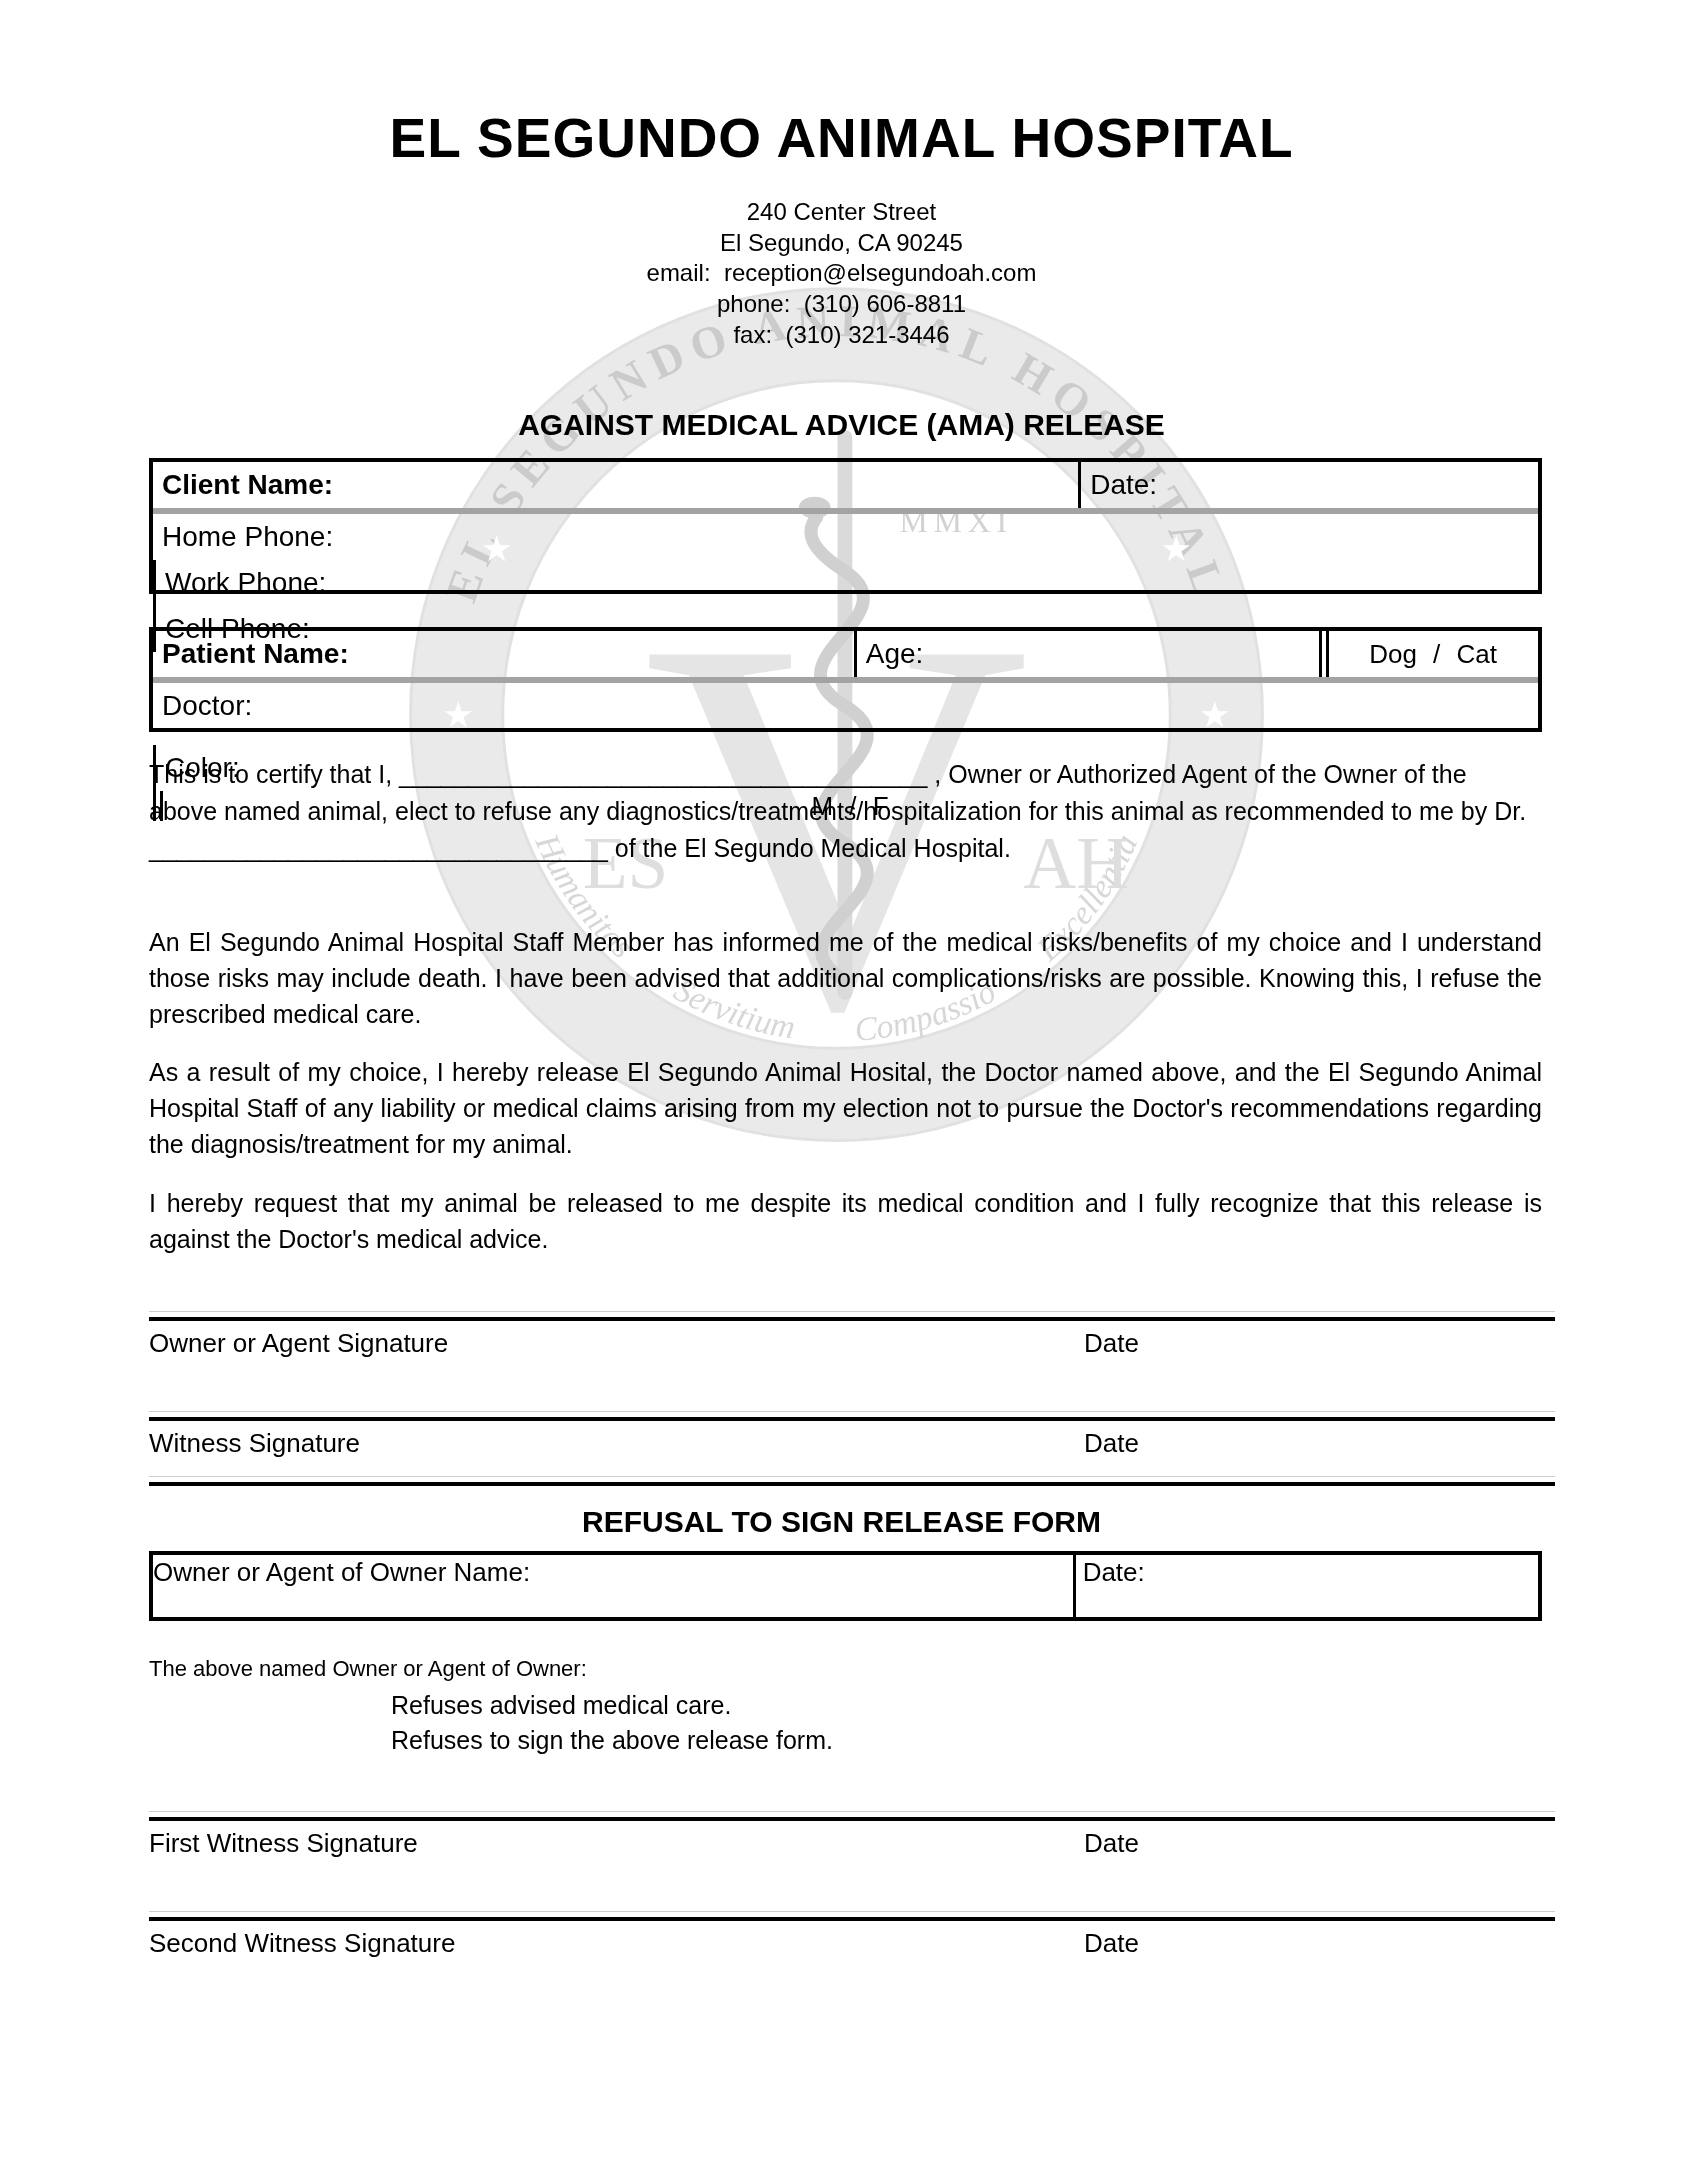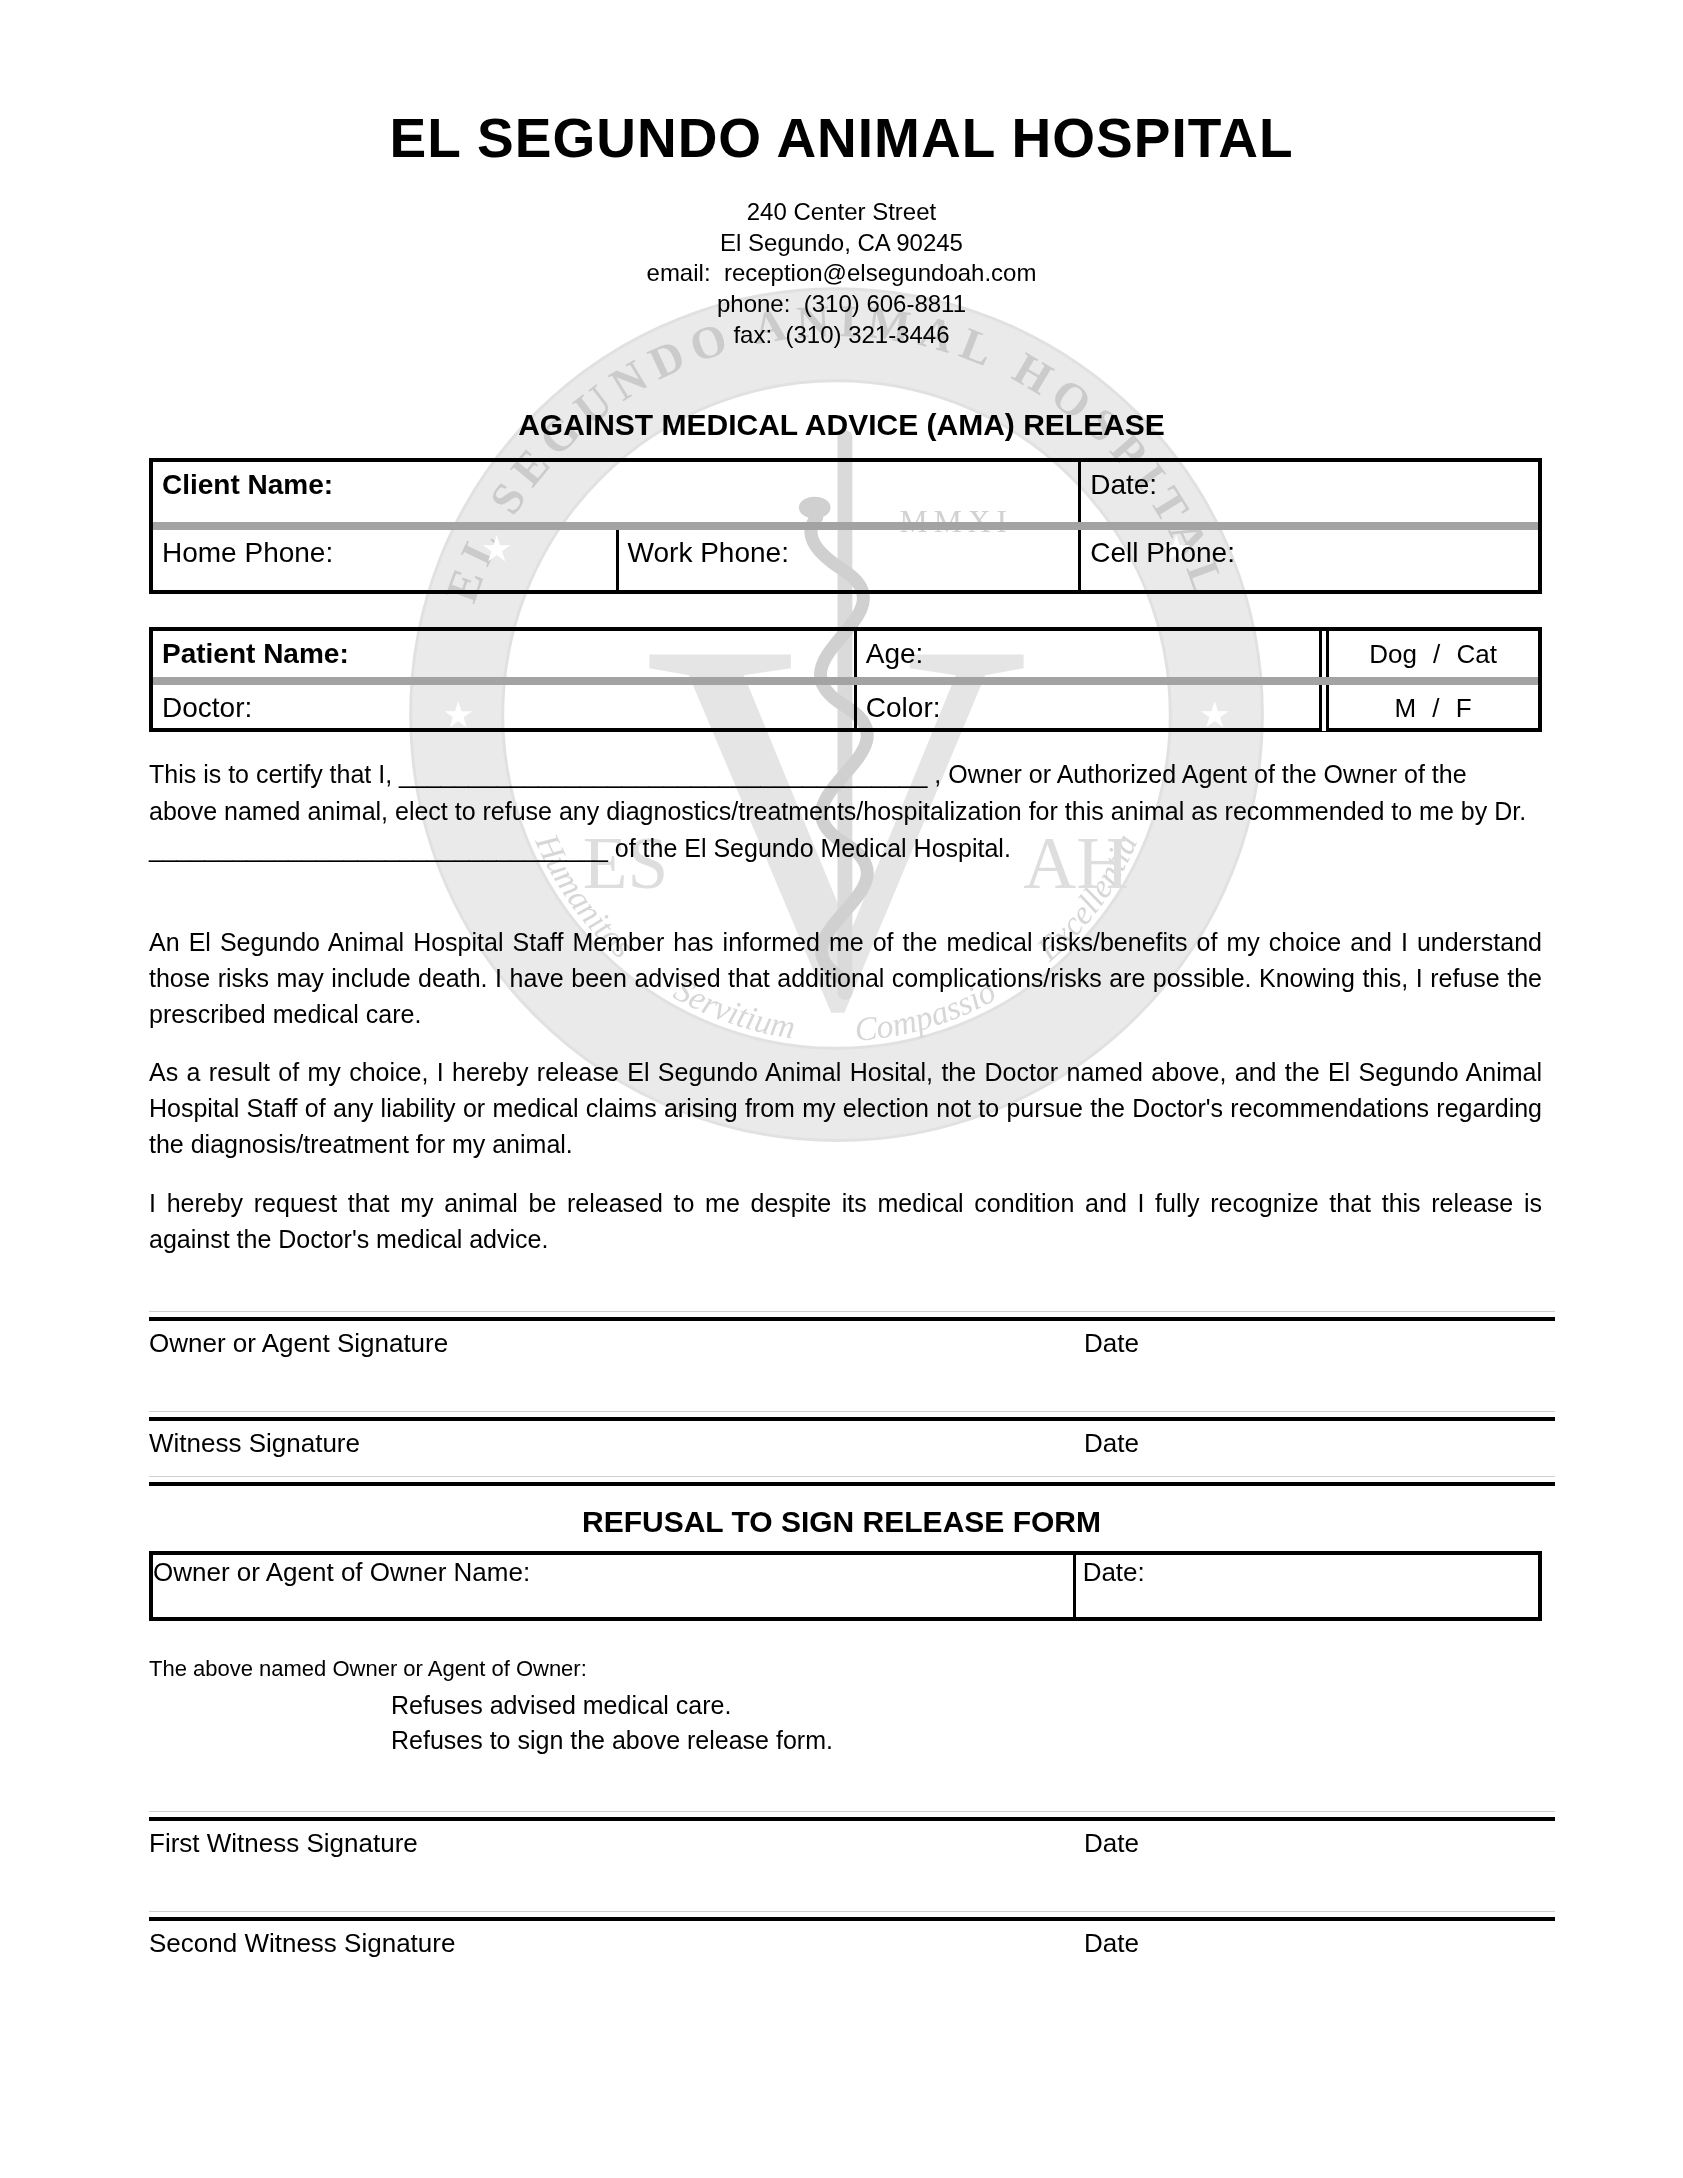--- a/index.html
+++ b/index.html
@@ -7,21 +7,21 @@
         font-family:"Liberation Sans",sans-serif;color:#000;}
   .watermark{position:absolute;left:371px;top:252px;z-index:0;}
   .content{position:absolute;left:0;top:0;width:1683px;height:2178px;z-index:1;}
   .doc-title{position:absolute;left:0;top:111px;width:1683px;text-align:center;
              font-size:55px;font-weight:bold;letter-spacing:1px;line-height:55px;}
   .addr{position:absolute;left:0;width:1683px;text-align:center;font-size:24px;line-height:31px;white-space:pre;}
   .section-title{position:absolute;left:0;width:1683px;text-align:center;font-size:30px;font-weight:bold;line-height:34px;}
   .ftable{position:absolute;left:149px;width:1393px;border:4px solid #000;box-sizing:border-box;
           display:flex;flex-direction:column;background:transparent;}
   .frow{display:flex;flex:1 1 0;}
-  .frow + .frow{border-top:8px solid #a3a3a3;}
+  .frow + .frow{border-top:6px solid #a3a3a3;flex-direction:column;}
   .fcell{box-sizing:border-box;padding:8px 9px;font-size:28px;line-height:30px;}
   .fcell + .fcell{border-left:3px solid #000;}
   .bold{font-weight:bold;}
   .center-cell{display:flex;align-items:center;justify-content:center;padding:0;}
   .opts{word-spacing:9px;font-size:26px;}
   .dbl{box-shadow:inset 4px 0 0 #ffffff, inset 7px 0 0 #000000;padding-left:6px;}
   .para{position:absolute;left:149px;width:1393px;font-size:25px;line-height:37px;}
   .pline{white-space:nowrap;}
   .just{white-space:normal;text-align:justify;text-align-last:justify;}
   .rule{position:absolute;left:149px;width:1406px;height:4px;background:#000;}

